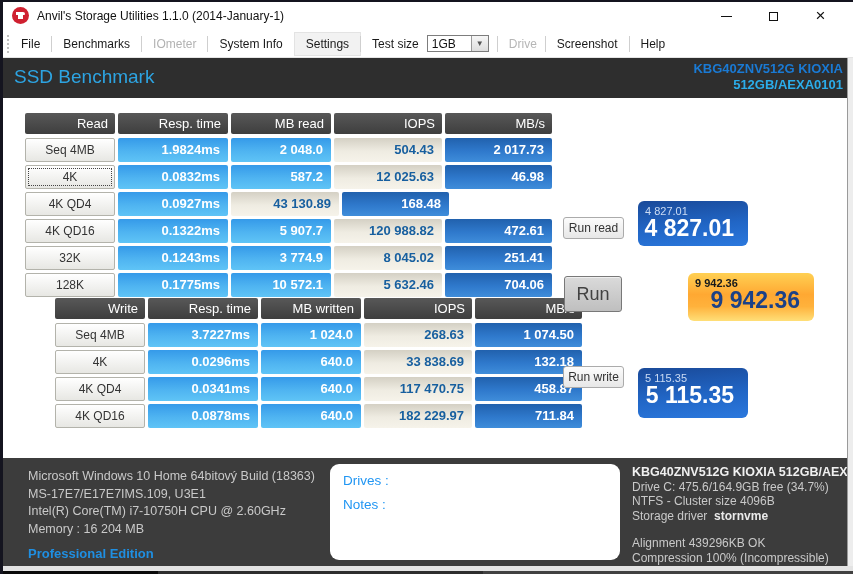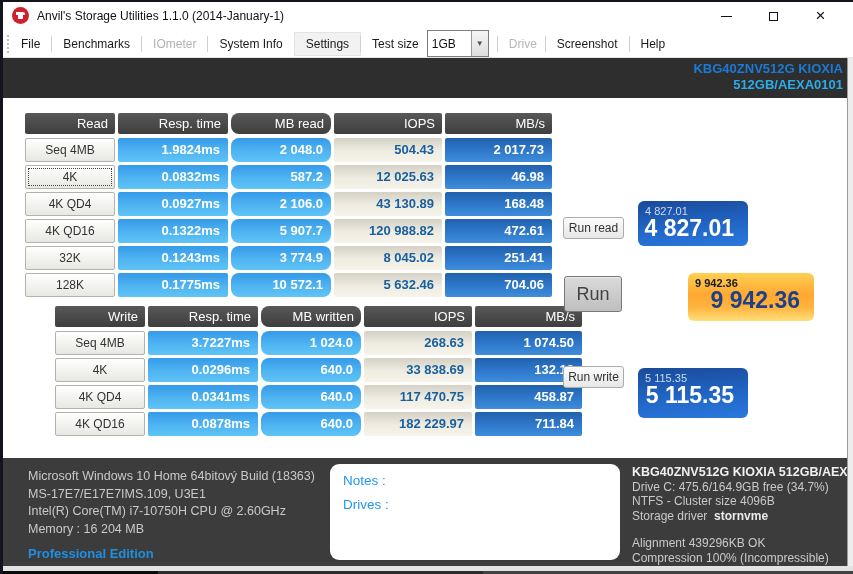--- a/index.html
+++ b/index.html
@@ -25,42 +25,42 @@
   
   .menubar { position:absolute; left:0; top:28px; width:100%; height:28px; background:#fff;
     display:flex; align-items:center; border-bottom:1px solid #e4e4e4; }
   .drag-dots { width:3px; height:18px; border-left:2px dotted #c0c0c0; margin-left:4px; }
   .m-item { font-size:12px; color:#1a1a1a; padding:0 11px; height:22px; line-height:22px; white-space:nowrap; }
   .m-item.disabled { color:#b2b2b2; }
   .m-item.hl { background:#f2f2f2; outline:1px solid #e3e3e3; }
   .m-sep { width:1px; height:16px; background:#cfcfcf; }
   .m-label { font-size:12px; color:#1a1a1a; padding:0 8px 0 11px; white-space:nowrap; }
   .m-label.disabled { color:#b6b6b6; }
-  .combo { height:27px; border:1px solid #7d7d7d; background:#fff; display:flex; align-items:center; margin-right:8px; }
+  .combo { height:17px; border:1px solid #7d7d7d; background:#fff; display:flex; align-items:center; margin-right:8px; }
   .combo-size { width:62px; }
   .combo-val { flex:1; font-size:12px; padding-left:4px; color:#111; white-space:nowrap; overflow:hidden; }
   .combo-btn { width:17px; height:100%; border-left:1px solid #9a9a9a;
     background:linear-gradient(#f6f6f6,#dedede); display:flex; align-items:center; justify-content:center;
     font-size:8px; color:#555; }
   .combo-drive { width:156px; }
   .drive-ico { width:15px; height:10px; border:1px solid #222; margin:0 4px 0 5px; position:relative; background:#f8f8f8; }
   .drive-ico:before { content:""; position:absolute; right:1px; top:3px; width:3px; height:3px; background:#222; }
   .chev { font-size:11px; color:#333; padding:0 5px; }
   
   .band { position:absolute; left:0; top:56px; width:100%; height:40px; background:#2e2e2e; }
   .band-title { position:absolute; left:11px; top:8px; font-size:19px; color:#2da4e2; }
   .band-dev { position:absolute; right:10px; top:3px; text-align:right; font-weight:bold; font-size:13px; line-height:16px; }
   .dev1 { color:#1a7ad4; } .dev2 { color:#2badea; }
   
   .btable { position:absolute; left:22px; }
-  #read-table { top:111px; } #write-table { top:304px;padding-left:30px; }
+  #read-table { top:111px; } #write-table { top:296px;padding-left:30px; }
   .trow { display:flex; gap:3px; margin-bottom:3px; }
   .thead { margin-bottom:4px; }
   .cell { height:24px; line-height:24px; font-size:13px; border-radius:2px; overflow:hidden; white-space:nowrap; }
-  .w0{width:90px;} .w1{width:110px;} .w2{width:100px;border-radius:8px;} .w3{width:108px;} .w4{width:107px;}
+  .w0{width:90px;} .w1{width:110px;} .w2{width:100px;} .w3{width:108px;} .w4{width:107px;}
   .c-head { height:21px; line-height:21px; text-align:right; padding-right:7px; color:#fff;
     background:linear-gradient(#585858,#3e3e3e); }
   .c-label { text-align:center; font-size:12px; color:#333;
     background:linear-gradient(#ffffff,#e7e7e3); border:1px solid #b3b3ab; line-height:22px; }
   .c-label.focused { outline:1px dotted #444; outline-offset:-4px; }
   .c-blue { text-align:right; padding-right:8px; font-weight:bold; color:#fff;
     background:linear-gradient(#359ae9,#4fb4f1 55%,#5fc4f6); }
   .c-iops { text-align:right; padding-right:8px; font-weight:bold; color:#175f9f;
     background:linear-gradient(#d4d0c4,#efece2 55%,#f6f3ea); }
   .c-mbs { text-align:right; padding-right:8px; font-weight:bold; color:#fff;
@@ -145,20 +145,21 @@
     </div>
     <div class="m-sep"></div>
     <div class="m-label disabled">Drive</div>
     <div class="m-sep"></div>
     <div class="m-item">Screenshot</div>
     <div class="m-sep"></div>
     <div class="m-item">Help</div>
   </div>
 
   <div class="band">
+    <div class="band-title">SSD Benchmark</div>
     <div class="band-dev">
       <div class="dev1">KBG40ZNV512G KIOXIA</div>
       <div class="dev2">512GB/AEXA0101</div>
     </div>
   </div>
 
   <div class="btable" id="read-table">
       <div class="trow thead">
         <div class="cell c-head w0">Read</div>
         <div class="cell c-head w1">Resp. time</div>
@@ -176,21 +177,20 @@
       <div class="trow">
         <div class="cell w0 c-label focused">4K</div>
         <div class="cell w1 c-blue">0.0832ms</div>
         <div class="cell w2 c-blue">587.2</div>
         <div class="cell w3 c-iops">12 025.63</div>
         <div class="cell w4 c-mbs">46.98</div>
       </div>
       <div class="trow">
         <div class="cell w0 c-label">4K QD4</div>
         <div class="cell w1 c-blue">0.0927ms</div>
-        <div class="cell w2 c-blue">2 106.0</div>
         <div class="cell w3 c-iops">43 130.89</div>
         <div class="cell w4 c-mbs">168.48</div>
       </div>
       <div class="trow">
         <div class="cell w0 c-label">4K QD16</div>
         <div class="cell w1 c-blue">0.1322ms</div>
         <div class="cell w2 c-blue">5 907.7</div>
         <div class="cell w3 c-iops">120 988.82</div>
         <div class="cell w4 c-mbs">472.61</div>
       </div>
@@ -268,22 +268,22 @@
   <div class="footer">
     <div class="sys-block">
       <div>Microsoft Windows 10 Home 64bitový Build (18363)</div>
       <div>MS-17E7/E17E7IMS.109, U3E1</div>
       <div>Intel(R) Core(TM) i7-10750H CPU @ 2.60GHz</div>
       <div>Memory : 16 204 MB</div>
     </div>
     <div class="edition">Professional Edition</div>
 
     <div class="notes-panel">
+      <div class="np-label">Drives :</div>
       <div class="np-label">Notes :</div>
-      <div class="np-label">Drives :</div>
     </div>
 
     <div class="drv-block">
       <div class="drv-title">KBG40ZNV512G KIOXIA 512GB/AEXA0101</div>
       <div>Drive C: 475.6/164.9GB free (34.7%)</div>
       <div>NTFS - Cluster size 4096B</div>
       <div class="drv-driver">
         <span>Storage driver</span>&nbsp;
         <b>stornvme</b>
       </div>

